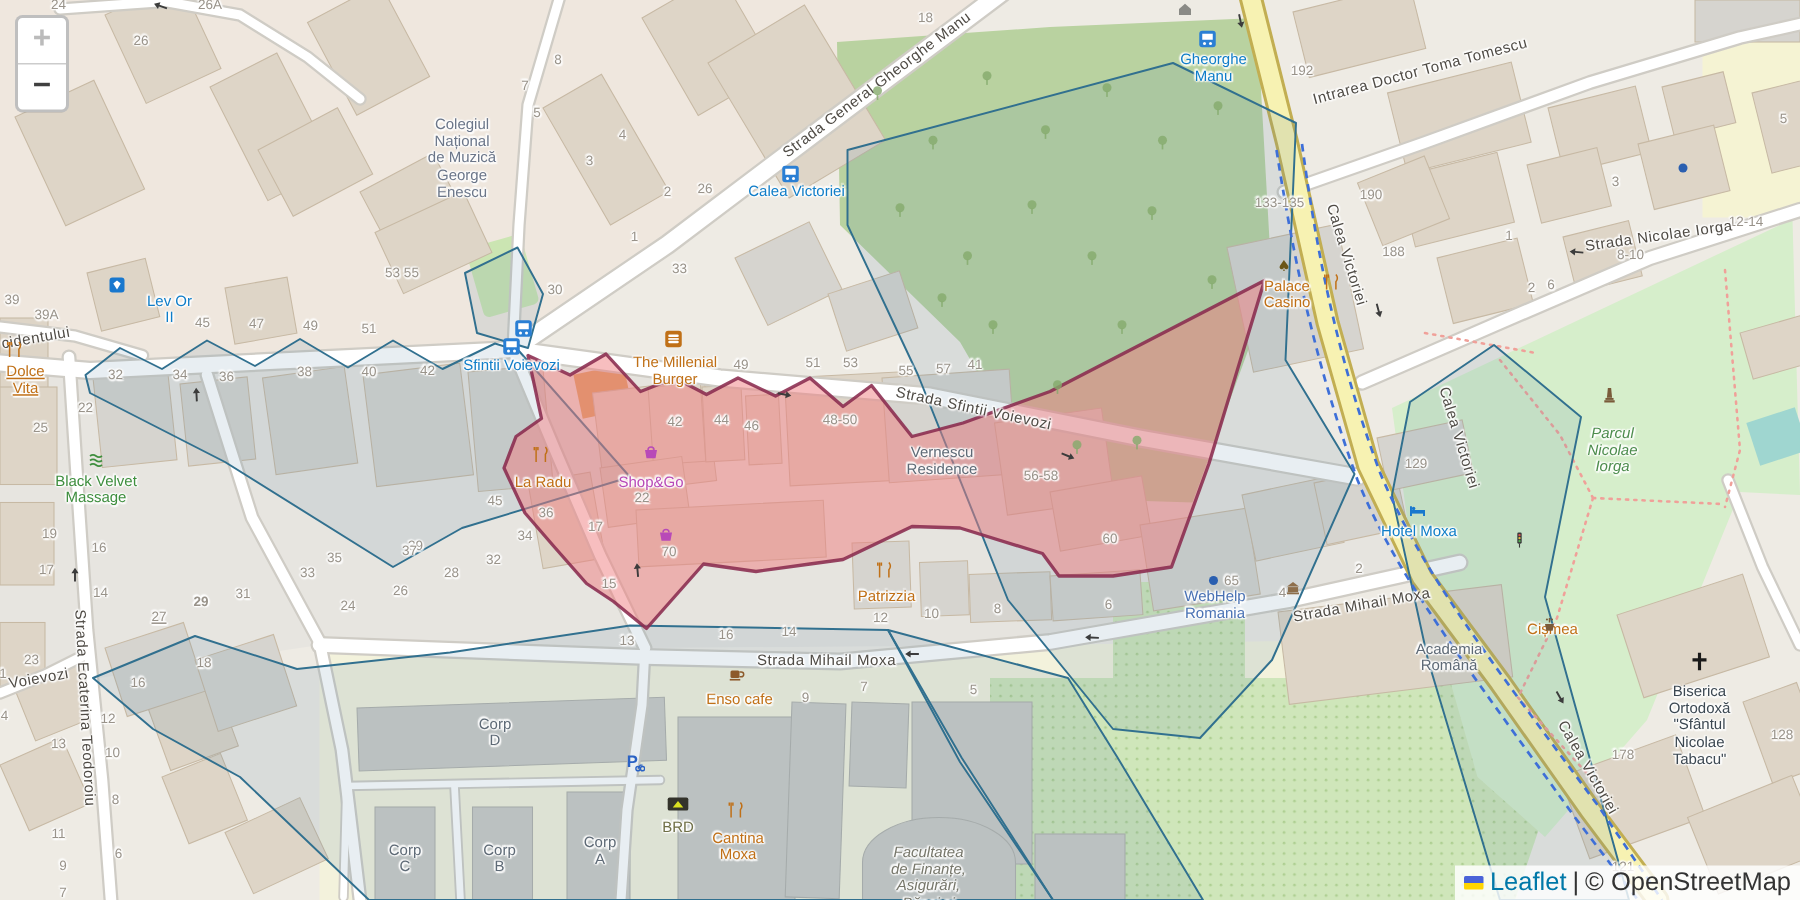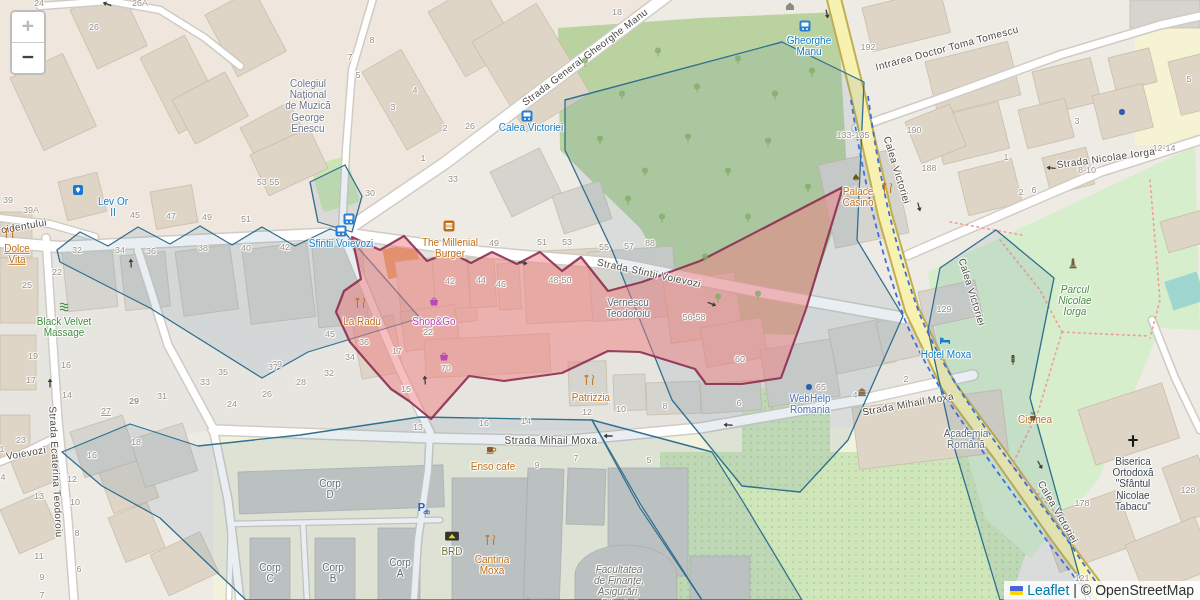--- a/index.html
+++ b/index.html
@@ -18,21 +18,21 @@
   .church{color:#3c4852}.mutedi{color:#77776b;font-style:italic}.school{color:#6b7689}
   .bank{color:#6f6f46}
   .ic{position:absolute;transform:translate(-50%,-50%);overflow:visible;}
   
   #zoomctl{position:absolute;left:10px;top:10px;width:32px;background:#fff;
     border:2px solid rgba(0,0,0,.25);border-radius:5px;z-index:20;}
   .zbtn{height:30px;line-height:28px;text-align:center;font-size:21px;font-weight:bold;
     color:#404040;cursor:pointer;user-select:none;}
   .zbtn:first-child{border-bottom:1px solid #ccc;color:#bbb;}
   #attr{position:absolute;right:0;bottom:0;background:rgba(255,255,255,.82);
-    padding:1px 6px 2px 6px;font-size:14px;color:#333;z-index:20;display:flex;
+    padding:1px 6px 2px 6px;font-size:17px;color:#333;z-index:20;display:flex;
     align-items:center;gap:4px;}
   #attr .lflink{color:#0078a8;text-decoration:none;cursor:pointer;}
   #attr .osm{color:#333;cursor:pointer;}
   .flag{display:inline-block;width:13px;height:9px;
     background:linear-gradient(#4a63d8 50%,#ffd500 50%);border-radius:1px;}
 </style>
 </head>
 <body>
 
 <div id="map">
@@ -352,21 +352,21 @@
       <div class="lab num" style="left: 27px; top: 285px; position: absolute; transform: translate(-50%, -50%);">25</div>
       <div class="lab num" style="left: 33px; top: 356px; position: absolute; transform: translate(-50%, -50%);">19</div>
       <div class="lab num" style="left: 66px; top: 365px; position: absolute; transform: translate(-50%, -50%);">16</div>
       <div class="lab num" style="left: 31px; top: 380px; position: absolute; transform: translate(-50%, -50%);">17</div>
       <div class="lab num" style="left: 67px; top: 395px; position: absolute; transform: translate(-50%, -50%);">14</div>
       <div class="lab num" style="left: 494px; top: 243px; position: absolute; transform: translate(-50%, -50%);">49</div>
       <div class="lab num" style="left: 542px; top: 242px; position: absolute; transform: translate(-50%, -50%);">51</div>
       <div class="lab num" style="left: 567px; top: 242px; position: absolute; transform: translate(-50%, -50%);">53</div>
       <div class="lab num" style="left: 604px; top: 247px; position: absolute; transform: translate(-50%, -50%);">55</div>
       <div class="lab num" style="left: 629px; top: 246px; position: absolute; transform: translate(-50%, -50%);">57</div>
-      <div class="lab num" style="left: 650px; top: 243px; position: absolute; transform: translate(-50%, -50%);">88</div>
+      <div class="lab num" style="left: 650px; top: 243px; position: absolute; transform: translate(-50%, -50%);">41</div>
       <div class="lab num" style="left: 450px; top: 281px; position: absolute; transform: translate(-50%, -50%);">42</div>
       <div class="lab num" style="left: 481px; top: 280px; position: absolute; transform: translate(-50%, -50%);">44</div>
       <div class="lab num" style="left: 501px; top: 284px; position: absolute; transform: translate(-50%, -50%);">46</div>
       <div class="lab num" style="left: 560px; top: 280px; position: absolute; transform: translate(-50%, -50%);">48-50</div>
       <div class="lab num" style="left: 694px; top: 317px; position: absolute; transform: translate(-50%, -50%);">56-58</div>
       <div class="lab num" style="left: 740px; top: 359px; position: absolute; transform: translate(-50%, -50%);">60</div>
       <div class="lab num" style="left: 364px; top: 342px; position: absolute; transform: translate(-50%, -50%);">36</div>
       <div class="lab num" style="left: 350px; top: 357px; position: absolute; transform: translate(-50%, -50%);">34</div>
       <div class="lab num" style="left: 428px; top: 332px; position: absolute; transform: translate(-50%, -50%);">22</div>
       <div class="lab num" style="left: 397px; top: 351px; position: absolute; transform: translate(-50%, -50%);">17</div>
@@ -450,21 +450,21 @@
 Massage</div>
       <div class="lab poi blue" style="left: 341px; top: 244px; position: absolute; transform: translate(-50%, -50%);">Sfintii Voievozi</div>
       <div class="lab poi blue" style="left: 531px; top: 128px; position: absolute; transform: translate(-50%, -50%);">Calea Victoriei</div>
       <div class="lab poi blue" style="left: 809px; top: 46px; position: absolute; transform: translate(-50%, -50%);">Gheorghe
 Manu</div>
       <div class="lab poi food" style="left: 450px; top: 248px; position: absolute; transform: translate(-50%, -50%);">The Millenial
 Burger</div>
       <div class="lab poi food" style="left: 362px; top: 322px; position: absolute; transform: translate(-50%, -50%);">La Radu</div>
       <div class="lab poi shop" style="left: 434px; top: 322px; position: absolute; transform: translate(-50%, -50%);">Shop&amp;Go</div>
       <div class="lab poi muted" style="left: 628px; top: 308px; position: absolute; transform: translate(-50%, -50%);">Vernescu
-Teodoroiu</div>
+Residence</div>
       <div class="lab poi food" style="left: 858px; top: 197px; position: absolute; transform: translate(-50%, -50%);">Palace
 Casino</div>
       <div class="lab poi food" style="left: 591px; top: 398px; position: absolute; transform: translate(-50%, -50%);">Patrizzia</div>
       <div class="lab poi office" style="left: 810px; top: 404px; position: absolute; transform: translate(-50%, -50%);">WebHelp
 Romania</div>
       <div class="lab poi blue" style="left: 946px; top: 355px; position: absolute; transform: translate(-50%, -50%);">Hotel Moxa</div>
       <div class="lab poi muted" style="left: 966px; top: 439px; position: absolute; transform: translate(-50%, -50%);">Academia
 Română</div>
       <div class="lab poi food" style="left: 1035px; top: 420px; position: absolute; transform: translate(-50%, -50%);">Cișmea</div>
       <div class="lab poi church" style="left: 1133px; top: 484px; position: absolute; transform: translate(-50%, -50%);">Biserica

